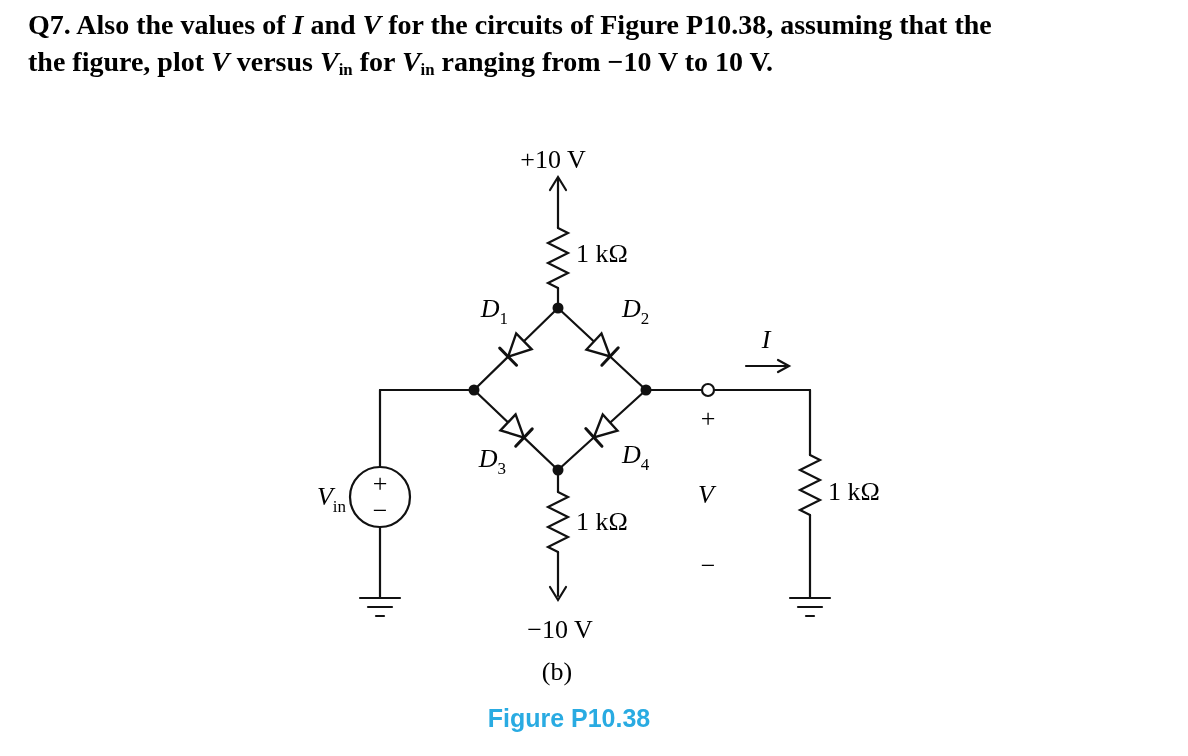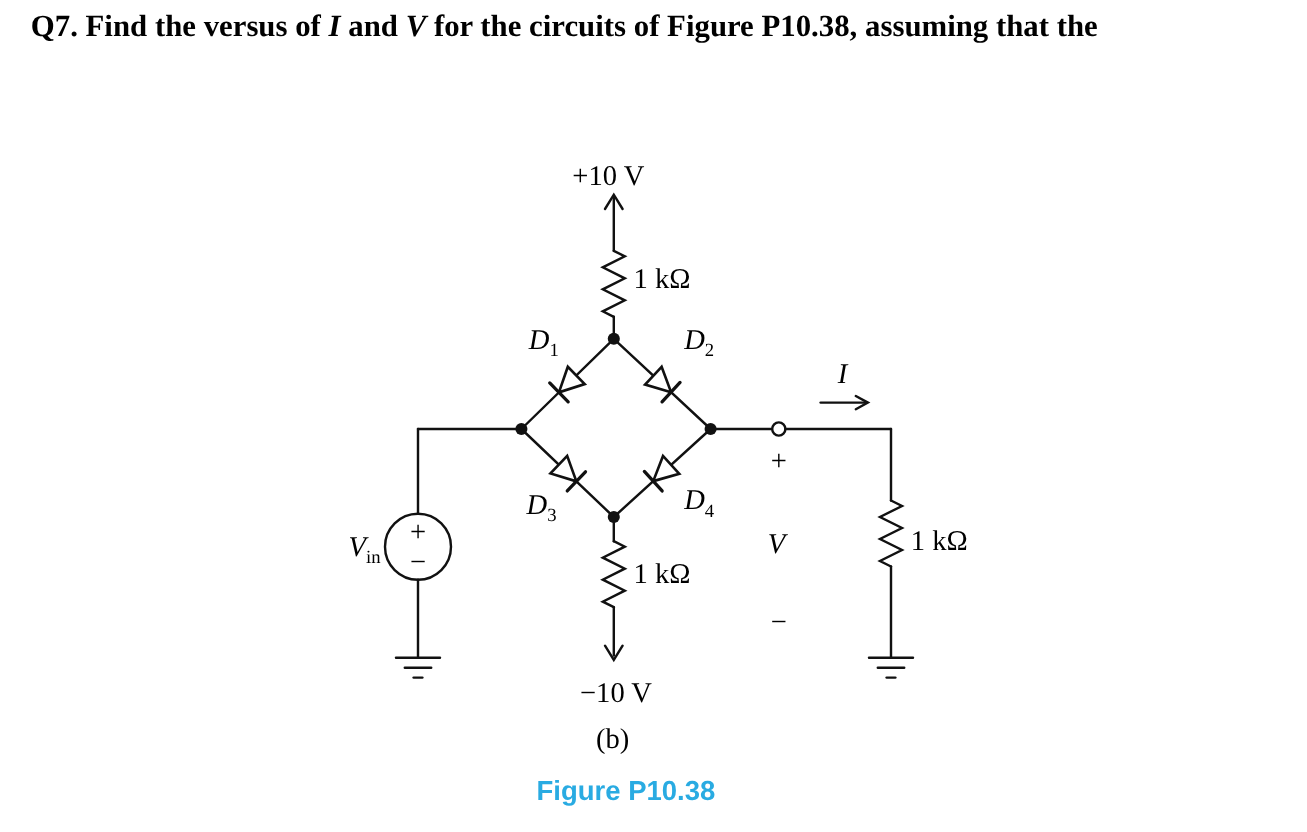--- a/index.html
+++ b/index.html
@@ -21,21 +21,22 @@
   .lbl { font-family:"Liberation Serif", serif; font-size:26px; fill:#000; }
   .it  { font-style:italic; }
   .caption { font-family:"Liberation Sans", sans-serif; font-weight:bold; font-size:25px; }
 </style>
 </head>
 <body>
 
 <div class="page">
 
   <div class="problem">
-      <div class="pline"><span class="seg-b">Q7. Find the versus of </span><span class="seg-bi">I</span><span class="seg-b"> and </span><span class="seg-bi">V</span><span class="seg-b"> for the circuits of Figure P10.38, assuming that the</span></div>
+      <div class="pline"><span class="seg-b">Q7. Also the values of </span><span class="seg-bi">I</span><span class="seg-b"> and </span><span class="seg-bi">V</span><span class="seg-b"> for the circuits of Figure P10.38, assuming that the</span></div>
+      <div class="pline"><span class="seg-b">the figure, plot </span><span class="seg-bi">V</span><span class="seg-b"> versus </span><span class="seg-bi">V</span><span class="seg-bsub">in</span><span class="seg-b"> for </span><span class="seg-bi">V</span><span class="seg-bsub">in</span><span class="seg-b"> ranging from −10 V to 10 V.</span></div>
     </div>
 
   <svg width="1188" height="756" viewBox="0 0 1188 756">
 
     <text class="lbl" x="553" y="168" text-anchor="middle">+10 V</text>
     <line class="wire" x1="558" y1="179" x2="558" y2="228"></line>
     <polyline class="wire" points="550,190 558,177 566,190"></polyline>
 
     <polyline class="wire" points="558,228 568,233 548,243 568,253 548,263 568,273 548,283 558,288"></polyline>
     <text class="lbl" x="576" y="262" text-anchor="start">1 kΩ</text>

